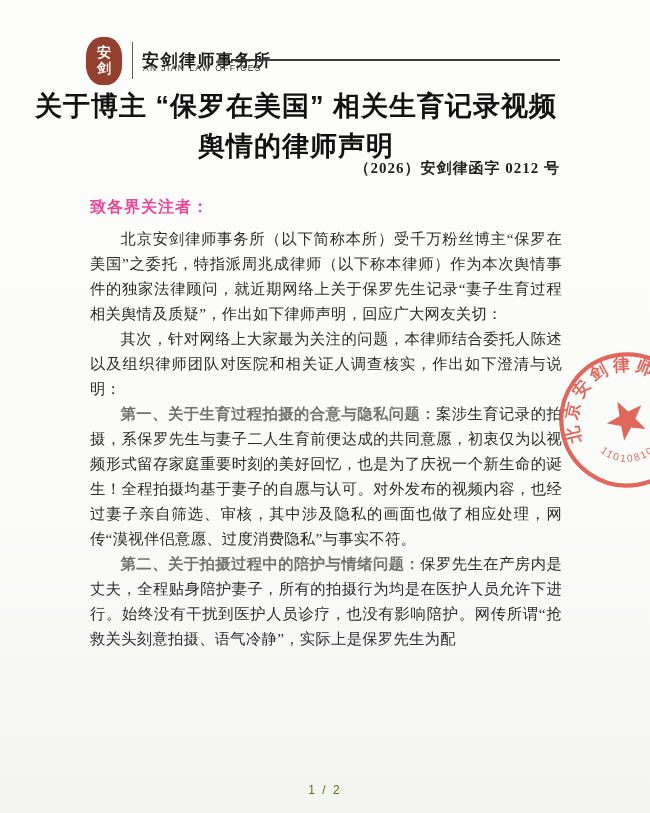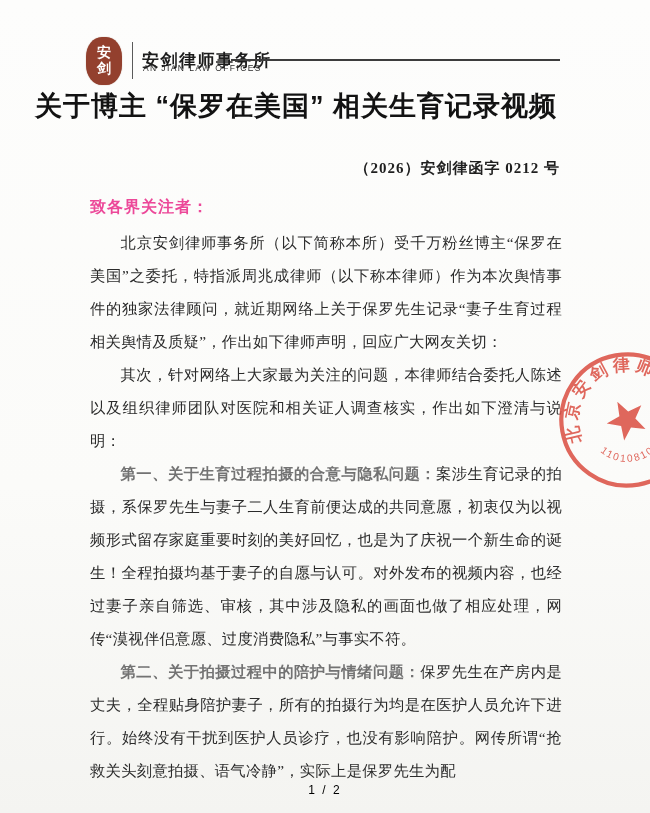--- a/index.html
+++ b/index.html
@@ -62,21 +62,21 @@
   .content {
     position: absolute; left: 90px; top: 197px; width: 472px;
   }
   .salutation {
     font-size: 16px; font-weight: bold; color: #ec4899;
     margin: 0 0 8px 0; letter-spacing: 1px;
   }
   .content p {
     margin: 0;
     font-size: 15.3px;
-    line-height: 33px;
+    line-height: 25px;
     text-align: justify;
     text-indent: 2em;
     letter-spacing: 0.3px;
     color: #2b2b2b;
   }
   .content p.underlined {
     font-weight: bold;
     text-decoration: underline;
     text-underline-offset: 6px;
     text-decoration-thickness: 1.2px;
@@ -90,38 +90,39 @@
     width: 150px; height: 150px;
     transform: rotate(-10deg);
     opacity: 0.88;
     pointer-events: none;
   }
 
   
   .page-indicator {
     position: absolute; left: 0; bottom: 16px; width: 650px;
     text-align: center;
-    font-size: 12px; letter-spacing: 2px; color: #000000;
+    font-size: 12px; letter-spacing: 2px; color: #4d7c0f;
     font-family: "Liberation Sans", "DejaVu Sans", sans-serif;
   }
 </style>
 </head>
 <body>
 
 <div class="logo-seal">
   <span>安</span>
   <span>剑</span>
 </div>
 <div class="header-divider"></div>
 <div class="firm-cn">安剑律师事务所</div>
 <div class="firm-en">AN JIAN LAW OFFICES</div>
 <div class="header-rule"></div>
 
 <div class="doc-title">
   <div>关于博主 “保罗在美国” 相关生育记录视频</div>
+  <div>舆情的律师声明</div>
 </div>
 
 <div class="ref-number">（2026）安剑律函字 0212 号</div>
 
 <div class="content">
   <div class="salutation">致各界关注者：</div>
 
   <p><span>北京安剑律师事务所（以下简称本所）受千万粉丝博主“保罗在美国”之委托，特指派周兆成律师（以下称本律师）作为本次舆情事件的独家法律顾问，就近期网络上关于保罗先生记录“妻子生育过程相关舆情及质疑”，作出如下律师声明，回应广大网友关切：</span></p>
 
 

